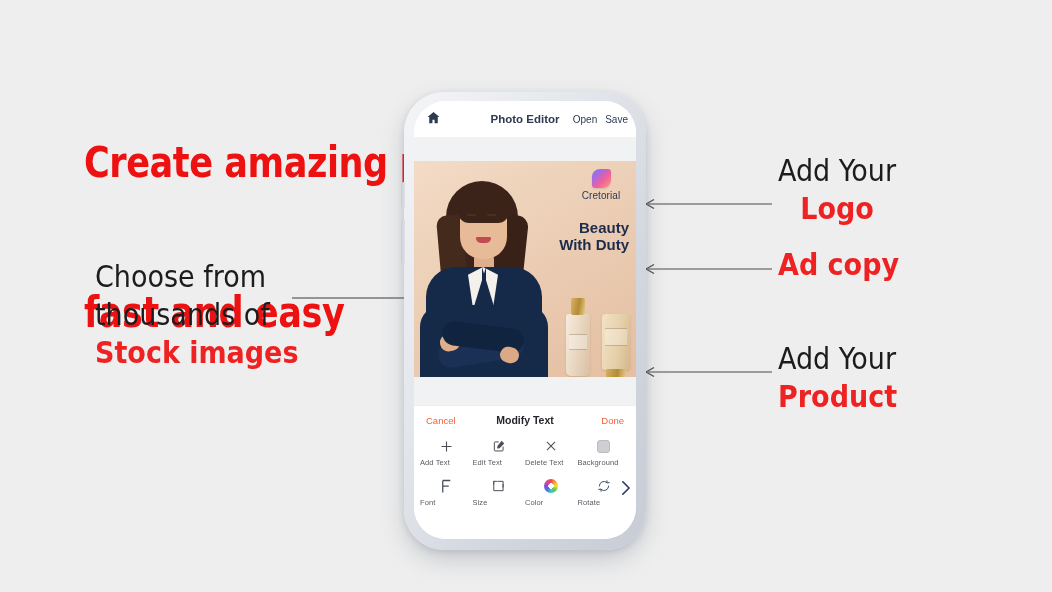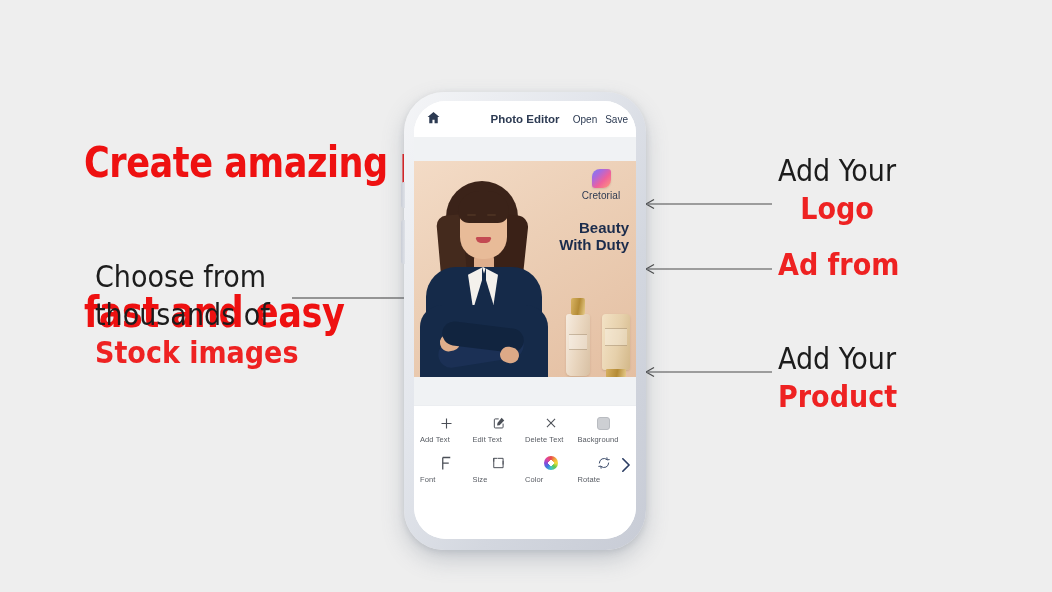--- a/index.html
+++ b/index.html
@@ -480,21 +480,21 @@
   <span class="annot-line red">Logo</span>
 </div>
 <div class="arrow" id="arrow-logo">
   <svg width="140" height="12" viewBox="0 0 140 12">
     <line x1="14" y1="6" x2="138" y2="6" stroke="#4a4a4a" stroke-width="1.2"></line>
     <polyline points="20,1.5 12,6 20,10.5" fill="none" stroke="#4a4a4a" stroke-width="1.2"></polyline>
   </svg>
 </div>
 
 <div class="annot" id="annot-adcopy">
-  <span class="annot-line red">Ad from</span>
+  <span class="annot-line red">Ad copy</span>
 </div>
 <div class="arrow" id="arrow-adcopy">
   <svg width="140" height="12" viewBox="0 0 140 12">
     <line x1="14" y1="6" x2="138" y2="6" stroke="#4a4a4a" stroke-width="1.2"></line>
     <polyline points="20,1.5 12,6 20,10.5" fill="none" stroke="#4a4a4a" stroke-width="1.2"></polyline>
   </svg>
 </div>
 
 <div class="annot" id="annot-product">
   <span class="annot-line blk">Add Your</span>
@@ -571,20 +571,25 @@
         <div class="prod-tube">
           <div class="cap"></div>
           <div class="lbl"></div>
         </div>
       </div>
     </div>
 
     <div class="gray-band" id="band-mid"></div>
 
     <div id="toolbar">
+      <div id="tool-header">
+        <div class="side">Cancel</div>
+        <div id="tool-title">Modify Text</div>
+        <div class="side right">Done</div>
+      </div>
 
       <div class="tool-row">
         <div class="tool">
           <div class="glyph">
             <svg width="15" height="15" viewBox="0 0 24 24" stroke="#4b4f57" stroke-width="1.8" fill="none">
               <line x1="12" y1="4" x2="12" y2="20"></line>
                 <line x1="4" y1="12" x2="20" y2="12"></line>
             </svg>
           </div>
           <div class="lab">Add Text</div>

